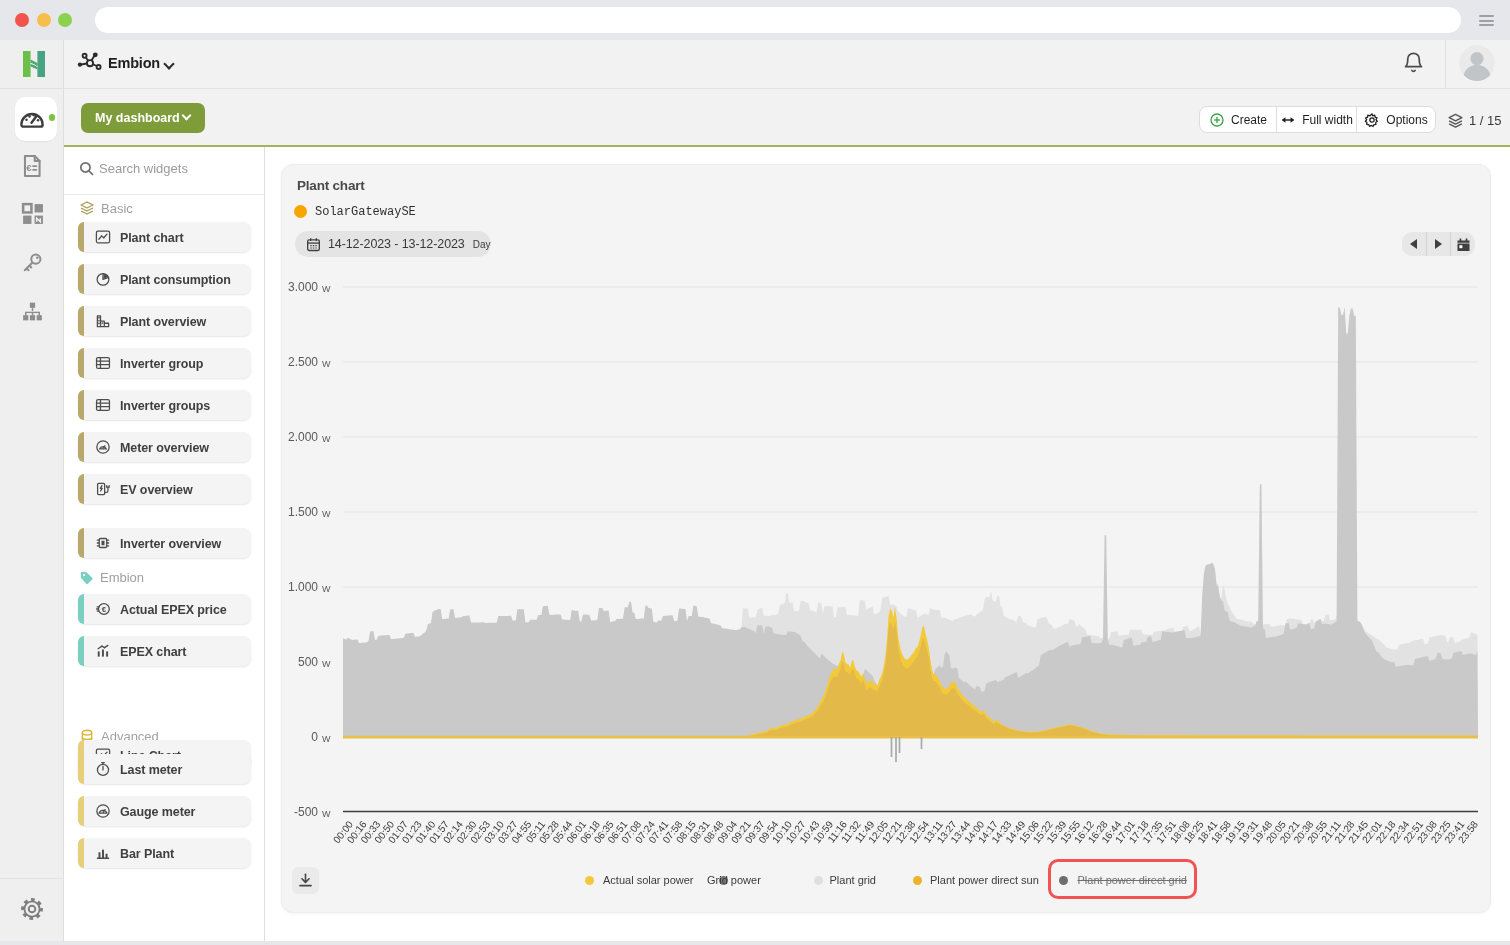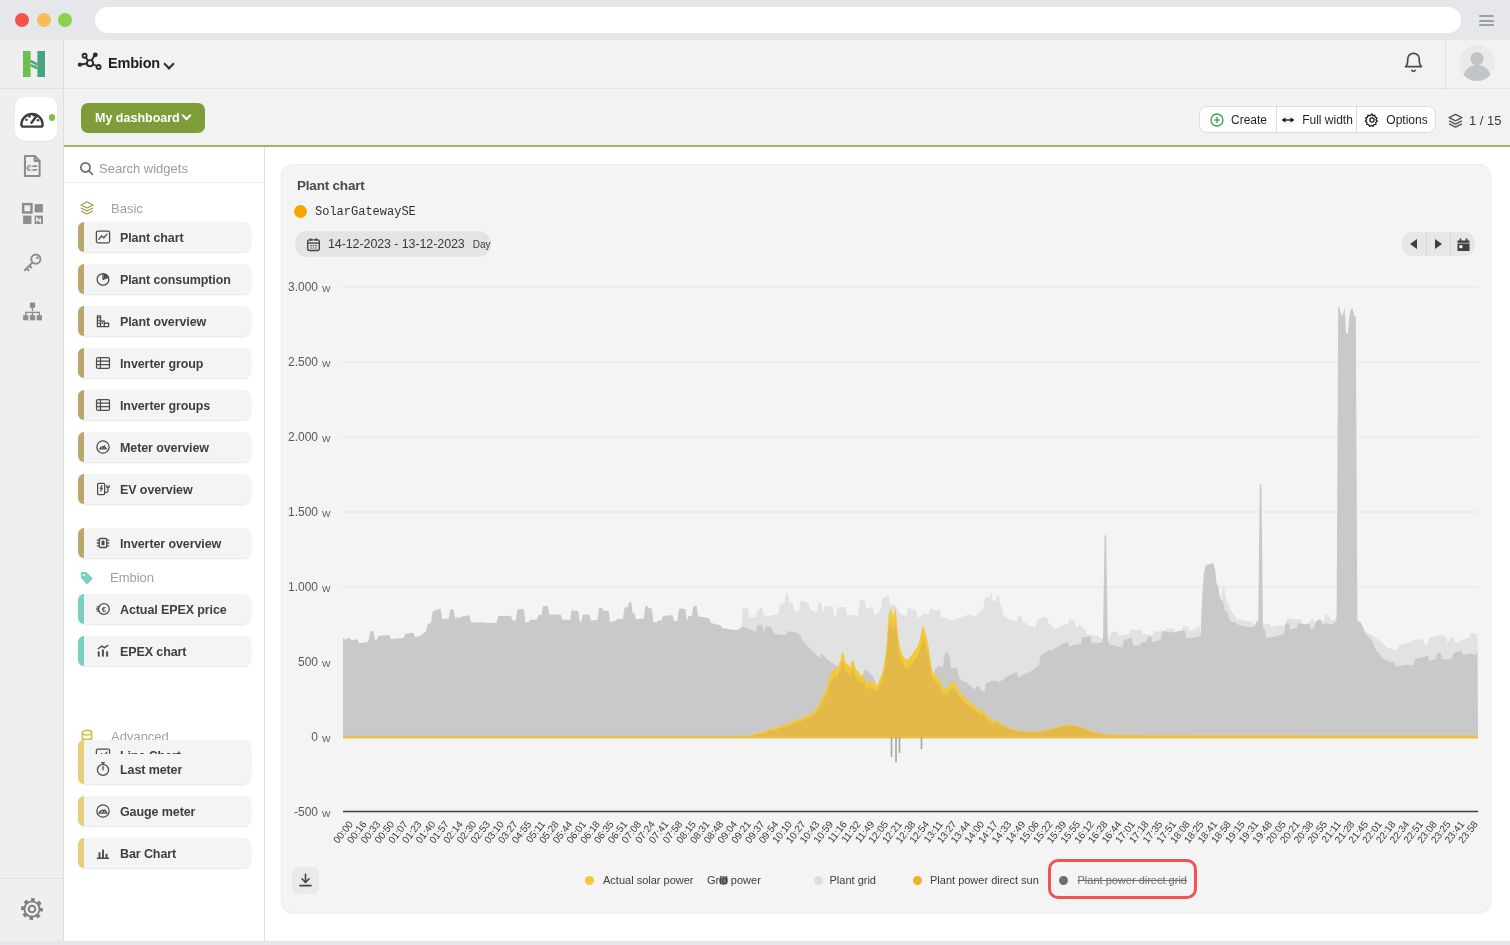--- a/index.html
+++ b/index.html
@@ -25,23 +25,23 @@
 .toolbar { left:64px; top:89px; width:1446px; height:58px; background:#f2f2f3; border-bottom:2px solid #a6b15e; }
 .mydash { left:81px; top:103px; width:124px; height:30px; background:#7e9d3a; border-radius:7px; color:#fff;
   font-size:12.5px; font-weight:bold; line-height:30px; padding-left:14px; letter-spacing:0; }
 .mydash .chev { border-color:#fff; width:7px; height:7px; border-width:2.2px; position:absolute; right:15px; top:9px; }
 .btngrp { left:1199px; top:106px; height:27px; display:flex; background:#fff; border:1px solid #ddd; border-radius:8px; }
 .btn { display:flex; align-items:center; justify-content:center; gap:6px; font-size:12px; color:#1f1f1f; border-right:1px solid #ddd; }
 .btn:last-child { border-right:none; }
 .pages { left:1447px; top:112px; display:flex; align-items:center; gap:5px; font-size:13px; color:#3a3a3a; }
 
 .panel { left:64px; top:147px; width:201px; height:794px; background:#fff; border-right:1px solid #dedede; }
-.search { left:64px; top:147px; width:200px; height:36px; border-bottom:1px solid #ececec; background:#fff; }
+.search { left:64px; top:147px; width:200px; height:48px; border-bottom:1px solid #ececec; background:#fff; }
 .search span { position:absolute; left:35px; top:14px; font-size:13px; color:#9b9b9b; }
-.sechead { left:79px; display:flex; align-items:center; gap:16px; font-size:13px; color:#a0a0a0; }
+.sechead { left:79px; display:flex; align-items:center; gap:6px; font-size:13px; color:#a0a0a0; }
 .witem { position:absolute; left:78px; width:173px; height:30px; background:#f4f4f4; border-radius:8px;
   box-shadow:0 1px 2px rgba(0,0,0,.10); }
 .accent { position:absolute; left:0; top:0; width:5.5px; height:30px; border-radius:8px 0 0 8px; }
 .wicon { position:absolute; left:16px; top:6px; }
 .wlabel { position:absolute; left:42px; top:8.5px; font-size:12.5px; font-weight:bold; color:#3f3f3f; letter-spacing:-.1px; }
 
 .content { left:265px; top:147px; width:1245px; height:794px; background:#fff; }
 .card { left:281px; top:164px; width:1210px; height:749px; background:#f4f4f5; border-radius:12px;
   border:1px solid #ededed; box-shadow:0 1px 3px rgba(0,0,0,.05); }
 .ctitle { left:297px; top:178px; font-size:13.5px; font-weight:bold; color:#4a4a4a; letter-spacing:-.2px; }
@@ -343,21 +343,21 @@
     <div class="wlabel">Gauge meter</div>
   </div>
 <div class="witem" style="top:838px">
     <div class="accent" style="background:#e7ce79"></div>
     <div class="wicon"><svg width="18" height="18" viewBox="0 0 24 24">
         <line x1="4.5" y1="19" x2="19.5" y2="19" fill="none" stroke="#4d4d4d" stroke-width="1.7" stroke-linecap="round" stroke-linejoin="round"></line>
         <rect x="6" y="11" width="2.6" height="8" fill="#4d4d4d"></rect>
         <rect x="10.7" y="7.5" width="2.6" height="11.5" fill="#4d4d4d"></rect>
         <rect x="15.4" y="13" width="2.6" height="6" fill="#4d4d4d"></rect>
       </svg></div>
-    <div class="wlabel">Bar Chart</div>
+    <div class="wlabel">Bar Plant</div>
   </div>
 
 <div class="abs content"></div>
 <div class="abs card"></div>
 <div class="abs ctitle">Plant chart</div>
 <div class="abs odot"></div>
 <div class="abs sgse">SolarGatewaySE</div>
 <div class="abs datepill">
     <svg width="17" height="17" viewBox="0 0 24 24" fill="none" stroke="#3f3f3f" stroke-width="1.9">
       <rect x="3.8" y="5.5" width="16.4" height="15" rx="2"></rect>

